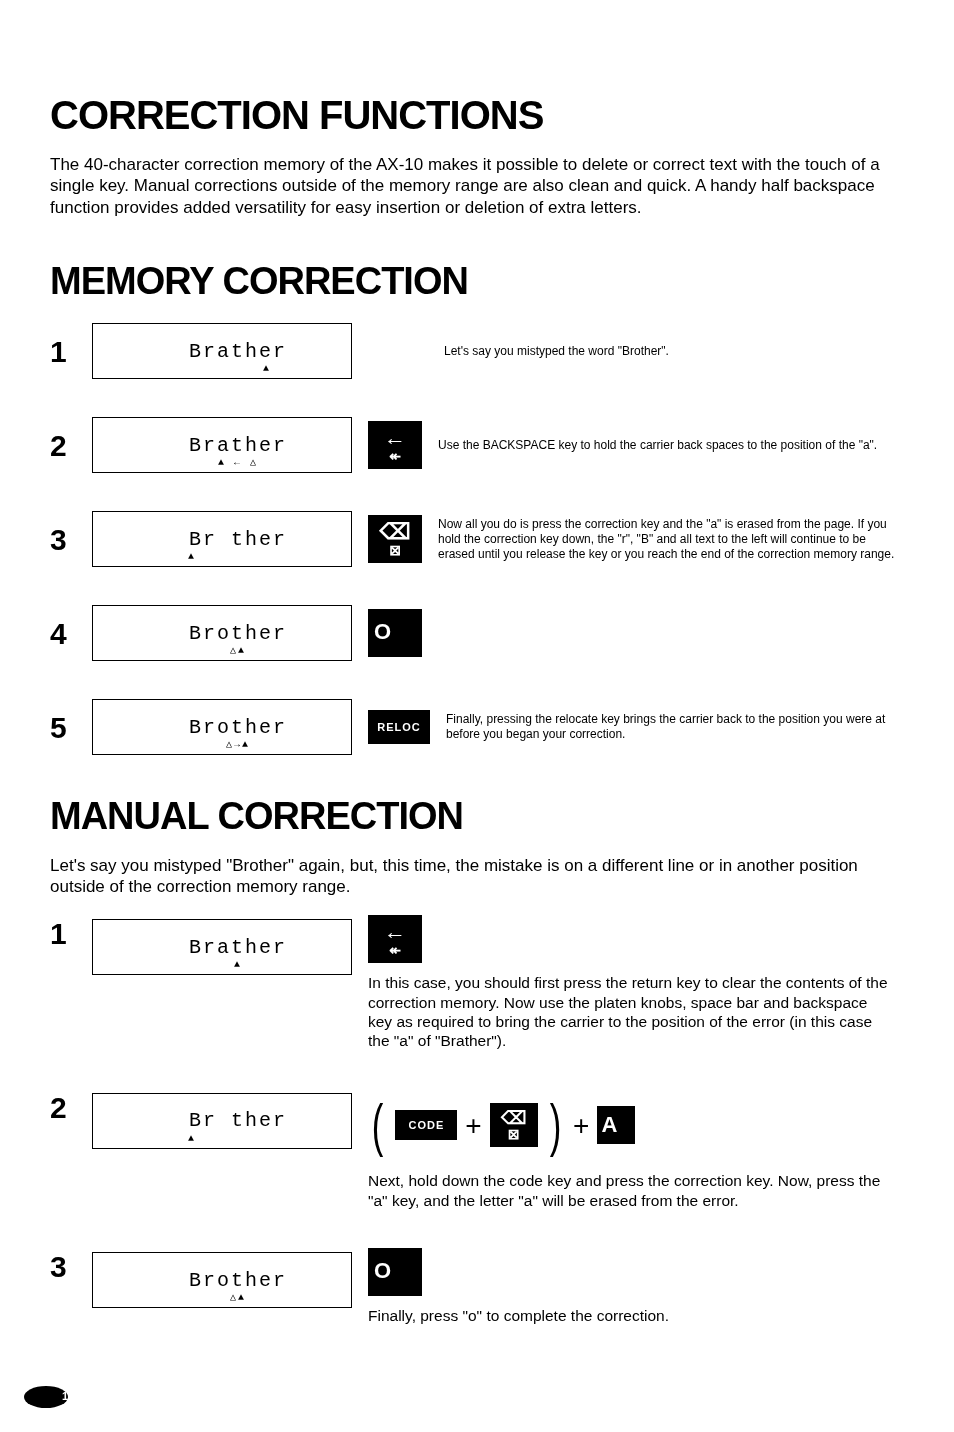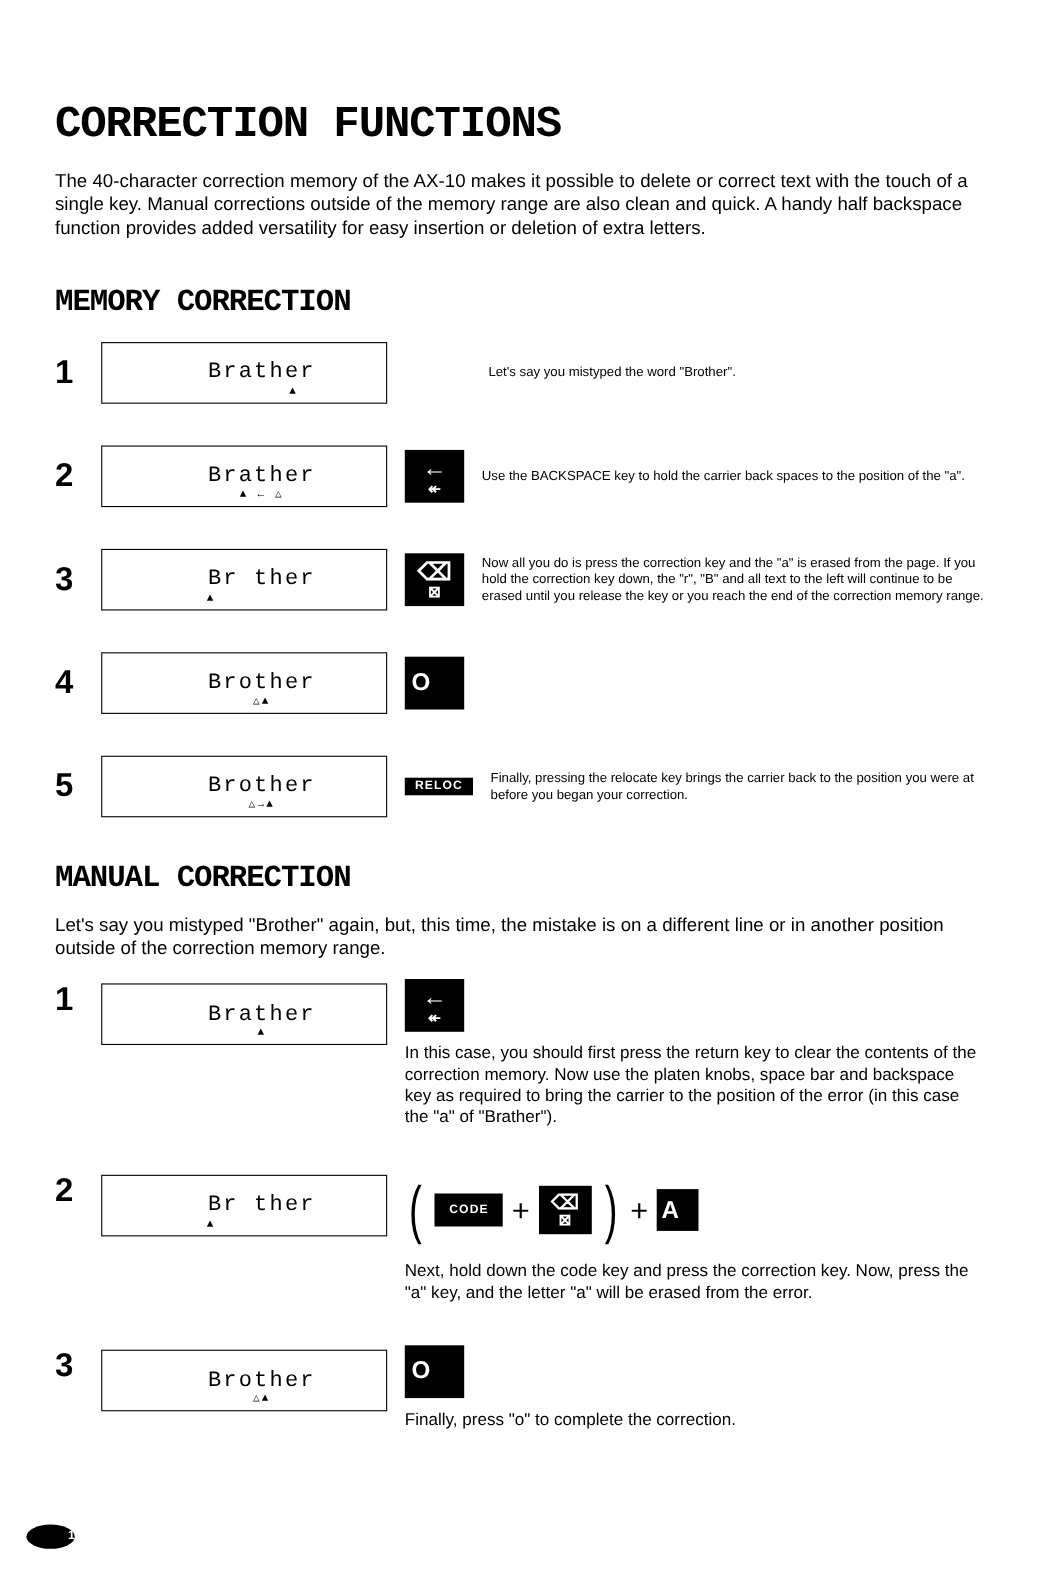--- a/index.html
+++ b/index.html
@@ -5,27 +5,27 @@
   * { box-sizing: border-box; margin: 0; padding: 0; }
   body {
     background: #fff;
     font-family: Arial, Helvetica, sans-serif;
     color: #000;
     width: 954px;
     padding: 90px 50px 50px 50px;
     line-height: 1.25;
   }
   h1 {
-    font-family: Liberation Mono, monospace;
+    font-family: Liberation Sans, sans-serif;
     font-weight: 900;
     letter-spacing: -1px;
   }
   .title-main { font-size: 40px; }
   .intro { font-size: 17px; margin-top: 14px; max-width: 860px; }
-  .title-sub { font-size: 28px; margin-top: 40px; }
+  .title-sub { font-size: 38px; margin-top: 40px; }
   .steps { margin-top: 18px; }
   .step {
     display: flex;
     align-items: center;
     gap: 16px;
     margin-bottom: 38px;
   }
   .stepnum {
     font-family: Arial, Helvetica, sans-serif;
     font-weight: 900;
@@ -61,21 +61,21 @@
     height: 48px;
     display: inline-flex;
     align-items: center;
     justify-content: center;
     font-weight: bold;
     font-size: 22px;
     flex-direction: column;
     line-height: 1;
     padding: 4px 6px;
   }
-  .key.small { font-size: 11px; min-width: 62px; height: 16px; letter-spacing: 1px; }
+  .key.small { font-size: 11px; min-width: 62px; height: 34px; letter-spacing: 1px; }
   .key .sub { font-size: 14px; }
   .desc {
     font-size: 12px;
     flex: 1;
     max-width: 460px;
   }
   .desc.wide { max-width: 520px; }
   .combo {
     display: flex;
     align-items: center;

